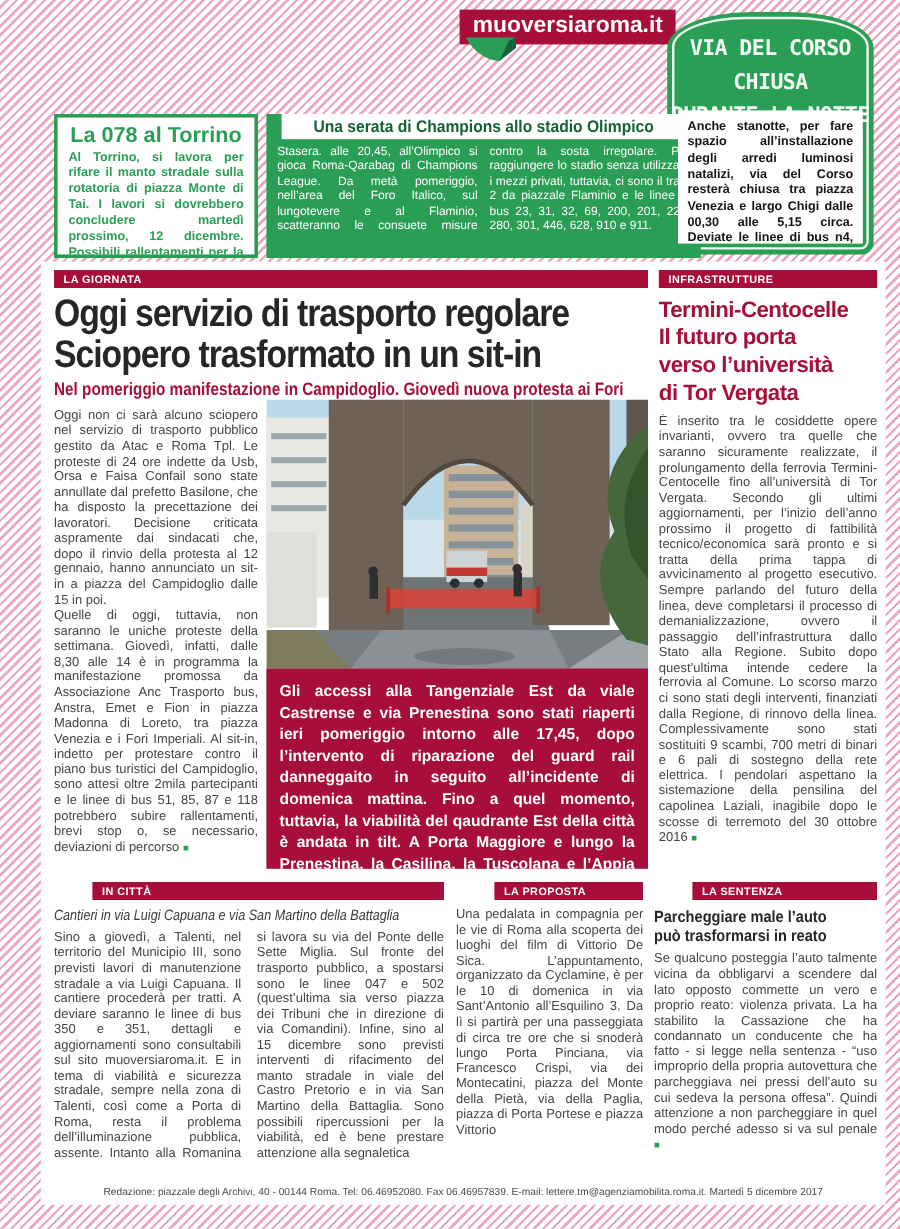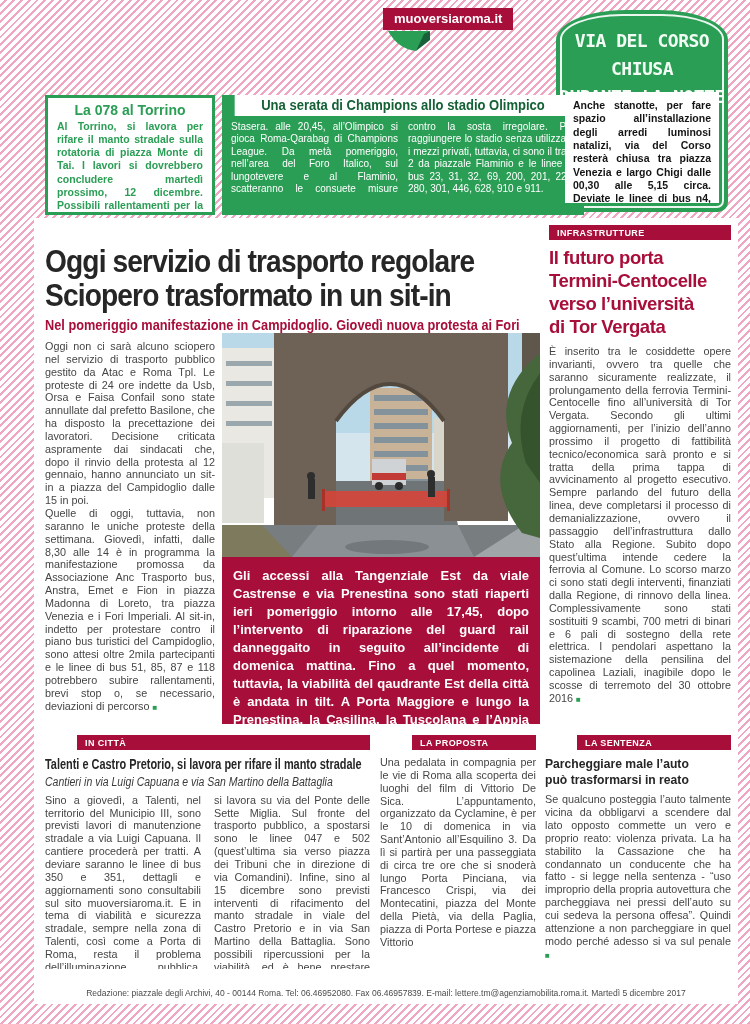--- a/index.html
+++ b/index.html
@@ -11,37 +11,37 @@
   }
   
   .logo-panel { position:absolute; left:38px; top:20px; width:337px; height:78px;
     background:#fff; display:flex; align-items:center; padding-left:16px; gap:12px; }
   .logo-tm { font-size:62px; font-weight:900; letter-spacing:-4px; color:#a31f3a; line-height:1;
     transform:scaleX(.95); transform-origin:left; }
   .logo-arrow { position:absolute; left:96px; top:6px; }
   .brand { color:#a31f3a; font-weight:800; font-size:27px; line-height:.98; letter-spacing:-1px;
     transform:scaleX(.92); transform-origin:left; }
   .site-tag { position:absolute; left:383px; top:8px; background:#a80e3a; color:#fff;
-    font-size:13px; font-weight:700; padding:3px 11px 4px; }
+    font-size:19px; font-weight:700; padding:3px 11px 4px; }
   .tag-fold { position:absolute; left:386px; top:31px; }
   
   .sign { position:absolute; left:556px; top:10px; width:172px; height:202px; background:#2b9e55;
     border-radius:70px 70px 10px 10px / 30px 30px 10px 10px; }
   .sign::after { content:""; position:absolute; inset:4px; border:2px solid rgba(255,255,255,.9);
     border-radius:62px 62px 7px 7px / 25px 25px 7px 7px; pointer-events:none; }
   .sign-title { position:absolute; top:17px; left:0; right:0; text-align:center;
     font-family:"DejaVu Sans Mono", monospace; font-weight:700; font-size:18px;
     line-height:1.55; color:#f2fcf4; letter-spacing:-0.5px; }
   .sign-box { position:absolute; left:9px; right:9px; top:82px; bottom:9px; background:#fff;
     padding:7px 8px; font-size:10.5px; font-weight:700; color:#141414; line-height:1.27;
     text-align:justify; overflow:hidden; z-index:2; }
   
   .box-torrino { position:absolute; left:45px; top:95px; width:170px; height:120px;
     background:#fff; border:3px solid #2b9e55; padding:4px 9px; overflow:hidden; }
-  .bt-title { text-align:center; color:#2b9e55; font-size:14px; font-weight:800; margin-bottom:2px; }
+  .bt-title { text-align:center; color:#2b9e55; font-size:18px; font-weight:800; margin-bottom:2px; }
   .bt-body { color:#2b9e55; font-size:10.5px; font-weight:700; line-height:1.25; text-align:justify; hyphens:auto; }
   .box-champ { position:absolute; left:222px; top:95px; width:362px; height:120px;
     background:#2b9e55; overflow:hidden; }
   .bc-title { background:#fff; height:21px; line-height:21px; text-align:center; color:#156136;
     font-size:14px; font-weight:800; white-space:nowrap; transform:scaleX(.93); transform-origin:center; }
   .bc-body { padding:5px 9px; column-count:2; column-gap:10px; color:#fff; font-size:10px;
     font-weight:400; line-height:1.24; text-align:justify; hyphens:auto; }
   
   .main-panel { position:absolute; left:34px; top:218px; width:704px; height:786px; background:#fff; }
   .bar { background:#a80e3a; color:#fff; font-size:9px; font-weight:700; letter-spacing:.4px;
@@ -107,20 +107,21 @@
   <div class="box-torrino">
     <div class="bt-title">La 078 al Torrino</div>
     <div class="bt-body">Al Torrino, si lavora per rifare il manto stradale sulla rotatoria di piazza Monte di Tai. I lavori si dovrebbero concludere martedì prossimo, 12 dicembre. Possibili rallentamenti per la linea 078</div>
   </div>
   <div class="box-champ">
     <div class="bc-title">Una serata di Champions allo stadio Olimpico</div>
     <div class="bc-body">Stasera. alle 20,45, all’Olimpico si gioca Roma-Qarabag di Champions League. Da metà pomeriggio, nell’area del Foro Italico, sul lungotevere e al Flaminio, scatteranno le consuete misure contro la sosta irregolare. Per raggiungere lo stadio senza utilizzare i mezzi privati, tuttavia, ci sono il tram 2 da piazzale Flaminio e le linee di bus 23, 31, 32, 69, 200, 201, 226, 280, 301, 446, 628, 910 e 911.</div>
   </div>
 
   <div class="main-panel">
+    <div class="bar bar-giornata">LA GIORNATA</div>
     <div class="bar bar-infra">INFRASTRUTTURE</div>
 
     <h1 class="headline">
       <div>Oggi servizio di trasporto regolare</div>
       <div>Sciopero trasformato in un sit-in</div>
     </h1>
     <div class="subhead">Nel pomeriggio manifestazione in Campidoglio. Giovedì nuova protesta ai Fori</div>
 
     <div class="art-left bodytxt">
       <p>Oggi non ci sarà alcuno sciopero nel servizio di trasporto pubblico gestito da Atac e Roma Tpl. Le proteste di 24 ore indette da Usb, Orsa e Faisa Confail sono state annullate dal prefetto Basilone, che ha disposto la precettazione dei lavoratori. Decisione criticata aspramente dai sindacati che, dopo il rinvio della protesta al 12 gennaio, hanno annunciato un sit-in a piazza del Campidoglio dalle 15 in poi.</p>
@@ -167,34 +168,31 @@
       <rect x="86" y="146" width="7" height="20" fill="#2e2e2e"></rect>
         <circle cx="89" cy="143" r="4" fill="#2e2e2e"></circle>
       <rect x="206" y="144" width="7" height="20" fill="#2e2e2e"></rect>
         <circle cx="209" cy="141" r="4" fill="#2e2e2e"></circle>
       <ellipse cx="165" cy="214" rx="42" ry="7" fill="#5b6064" opacity="0.5"></ellipse>
     </svg>
 
     <div class="caption">Gli accessi alla Tangenziale Est da viale Castrense e via Prenestina sono stati riaperti ieri pomeriggio intorno alle 17,45, dopo l’intervento di riparazione del guard rail danneggaito in seguito all’incidente di domenica mattina. Fino a quel momento, tuttavia, la viabilità del qaudrante Est della città è andata in tilt. A Porta Maggiore e lungo la Prenestina, la Casilina, la Tuscolana  e l’Appia Nuova fino a San Giovanni, la circolazione è andata in crisi fin dal primo mattino.</div>
 
     <div class="infra-title">
+      <div>Termini-Centocelle</div>
       <div>Il futuro porta</div>
-      <div>Termini-Centocelle</div>
       <div>verso l’università</div>
       <div>di Tor Vergata</div>
     </div>
     <div class="infra-body bodytxt">
       <span>È inserito tra le cosiddette opere invarianti, ovvero tra quelle che saranno sicuramente realizzate, il prolungamento della ferrovia Termini-Centocelle fino all’università di Tor Vergata. Secondo gli ultimi aggiornamenti, per l’inizio dell’anno prossimo il progetto di fattibilità tecnico/economica sarà pronto e si tratta della prima tappa di avvicinamento al progetto esecutivo. Sempre parlando del futuro della linea, deve completarsi il processo di demanializzazione, ovvero il passaggio dell’infrastruttura dallo Stato alla Regione. Subito dopo quest’ultima intende cedere la ferrovia al Comune. Lo scorso marzo ci sono stati degli interventi, finanziati dalla Regione, di rinnovo della linea. Complessivamente sono stati sostituiti 9 scambi, 700 metri di binari e 6 pali di sostegno della rete elettrica. I pendolari aspettano la sistemazione della pensilina del capolinea Laziali, inagibile dopo le scosse di terremoto del 30 ottobre 2016</span> <span class="gb">■</span>
     </div>
 
     <div class="sec sec-citta">
       <div class="bar">IN CITTÀ</div>
-      <div class="sec-title t-citta">
-        <div>Talenti e Castro Pretorio, si lavora per rifare il manto stradale</div>
-      </div>
       <div class="citta-sub">Cantieri in via Luigi Capuana e via San Martino della Battaglia</div>
       <div class="sec-body bodytxt cols2">
         <span>Sino a giovedì, a Talenti, nel territorio del Municipio III, sono previsti lavori di manutenzione stradale a via Luigi Capuana. Il cantiere procederà per tratti. A deviare saranno le linee di bus 350 e 351, dettagli e aggiornamenti sono consultabili sul sito muoversiaroma.it. E in tema di viabilità e sicurezza stradale, sempre nella zona di Talenti, così come a Porta di Roma, resta il problema dell’illuminazione pubblica, assente. Intanto alla Romanina si lavora su via del Ponte delle Sette Miglia. Sul fronte del trasporto pubblico, a spostarsi sono le linee 047 e 502 (quest’ultima sia verso piazza dei Tribuni che in direzione di via Comandini). Infine, sino al 15 dicembre sono previsti interventi di rifacimento del manto stradale in viale del Castro Pretorio e in via San Martino della Battaglia. Sono possibili ripercussioni per la viabilità, ed è bene prestare attenzione alla segnaletica</span> 
       </div>
     </div>
 
     <div class="sec sec-prop">
       <div class="bar">LA PROPOSTA</div>
       <div class="sec-body bodytxt">
         <span>Una pedalata in compagnia per le vie di Roma alla scoperta dei luoghi del film di Vittorio De Sica. L’appuntamento, organizzato da Cyclamine, è per le 10 di domenica in via Sant’Antonio all’Esquilino 3. Da lì si partirà per una passeggiata di circa tre ore che si snoderà lungo Porta Pinciana, via Francesco Crispi, via dei Montecatini, piazza del Monte della Pietà, via della Paglia, piazza di Porta Portese e piazza Vittorio</span> 

